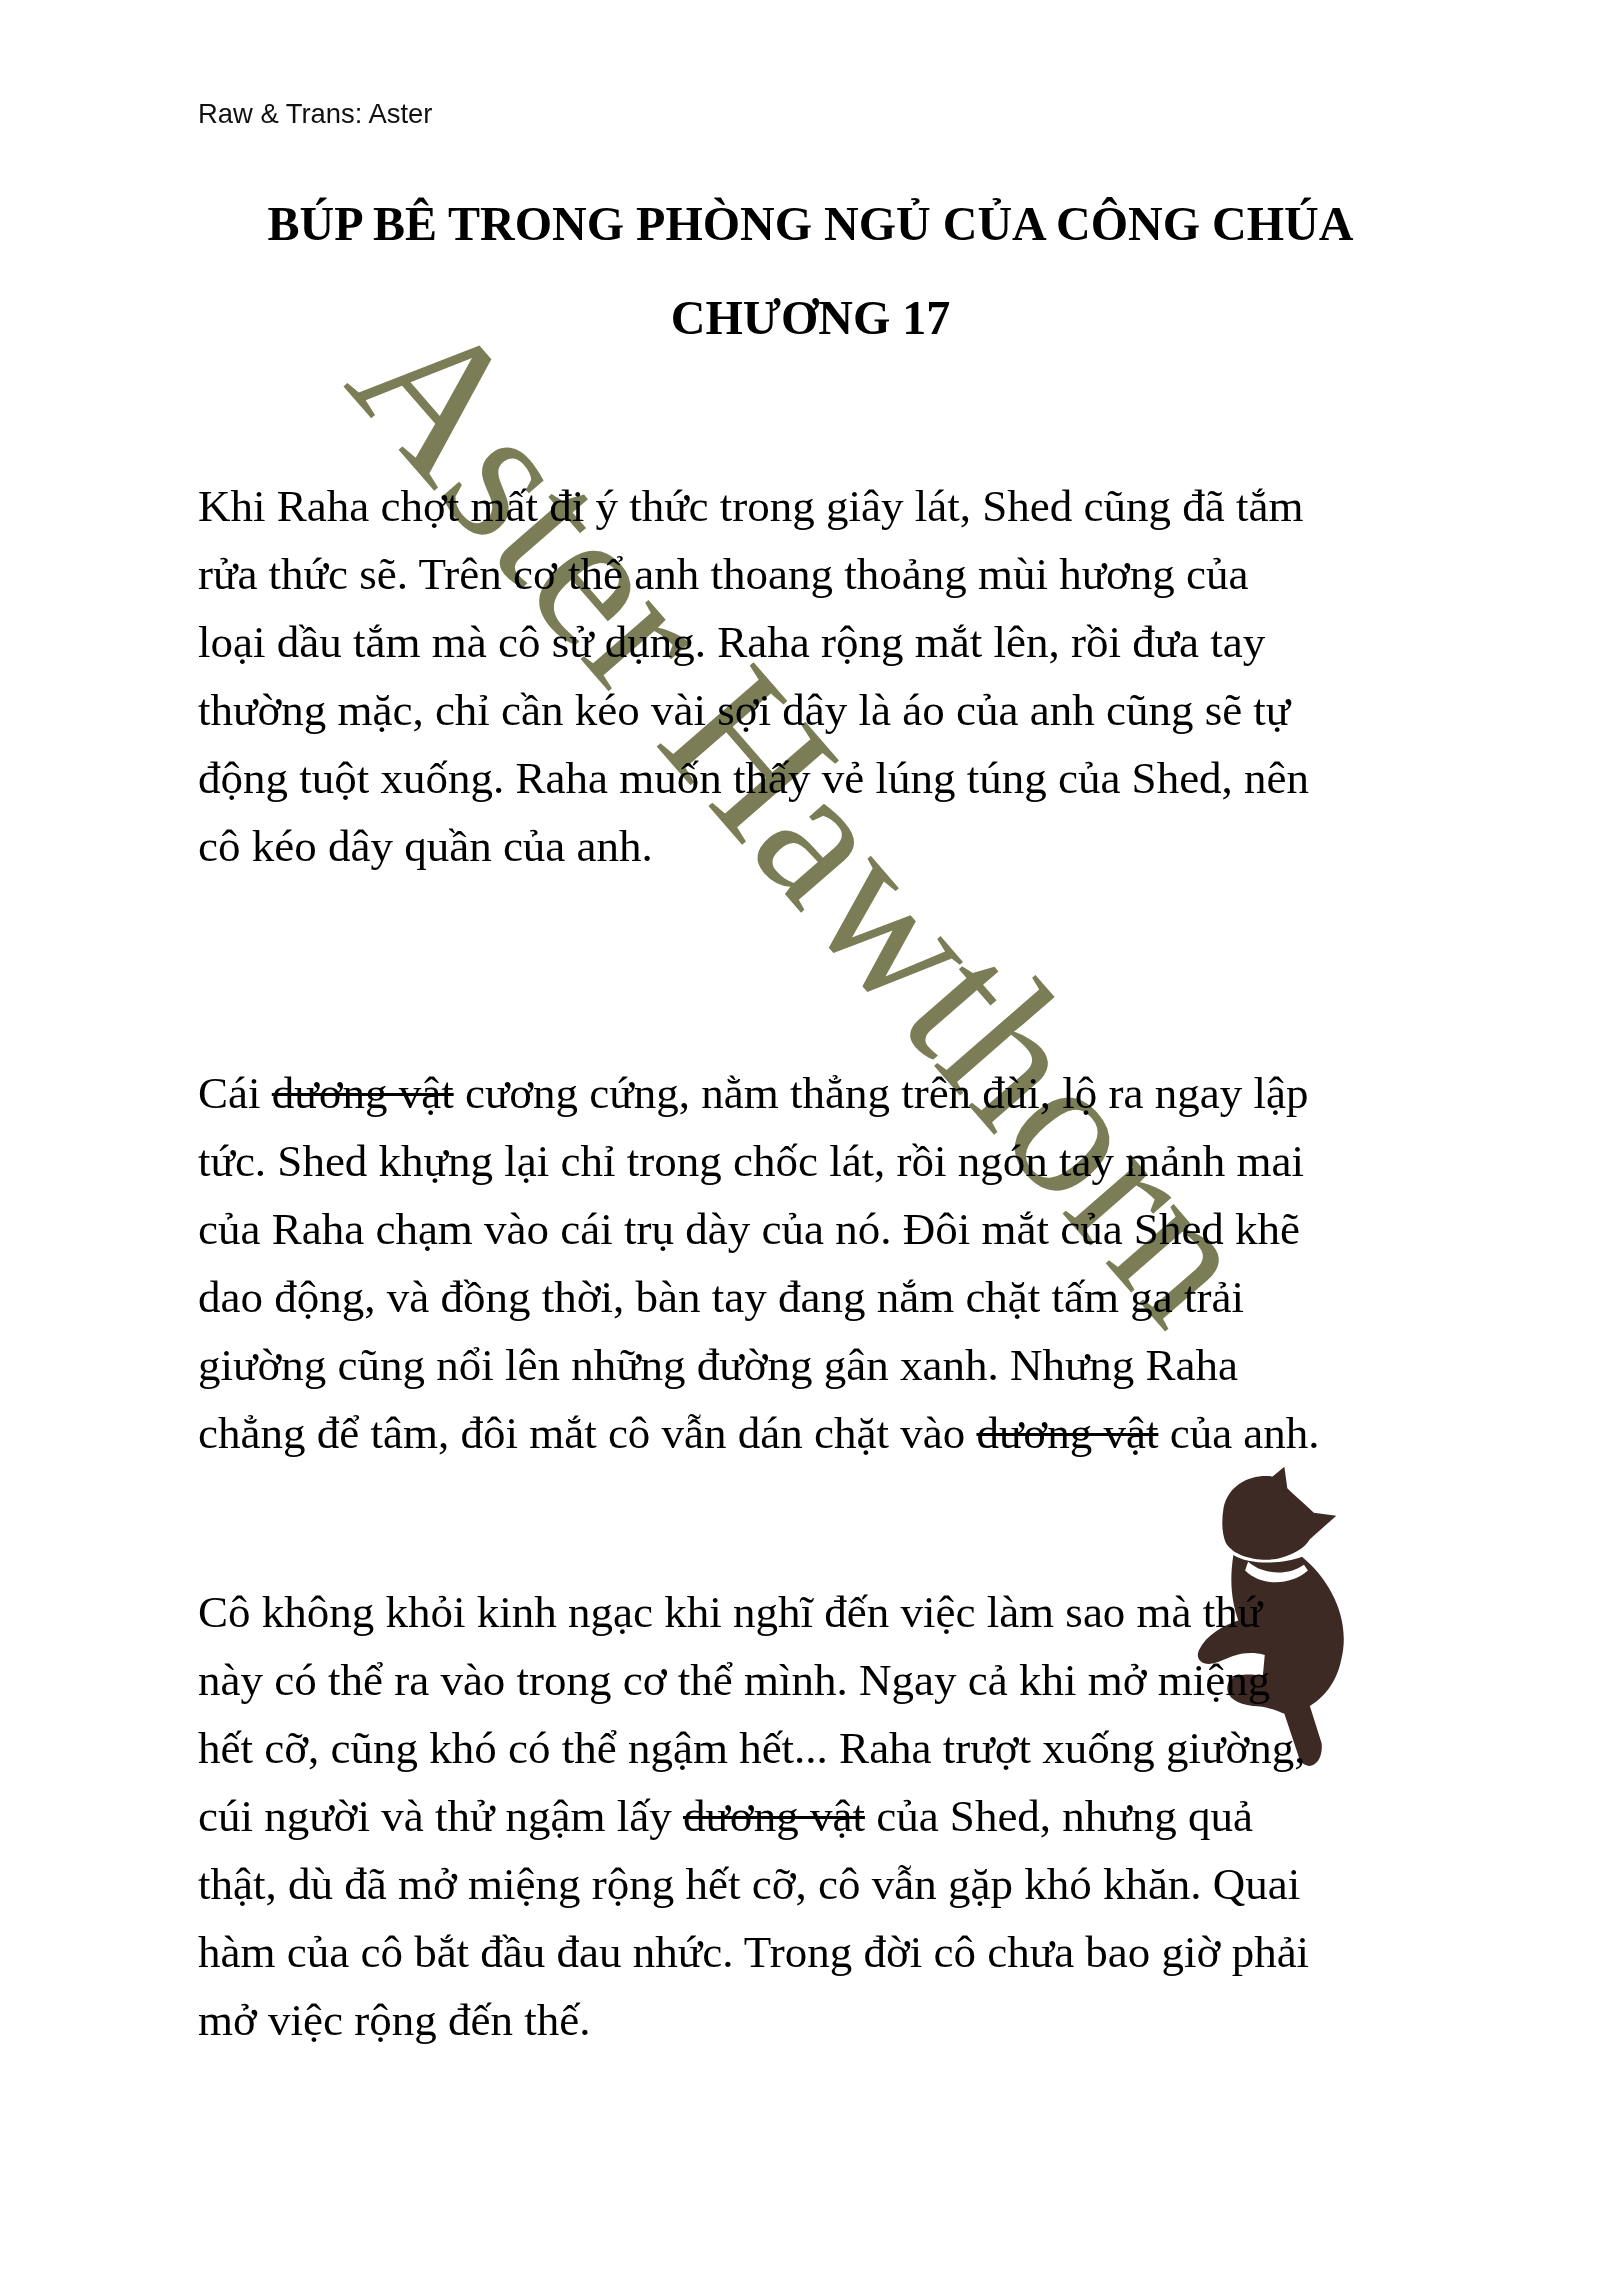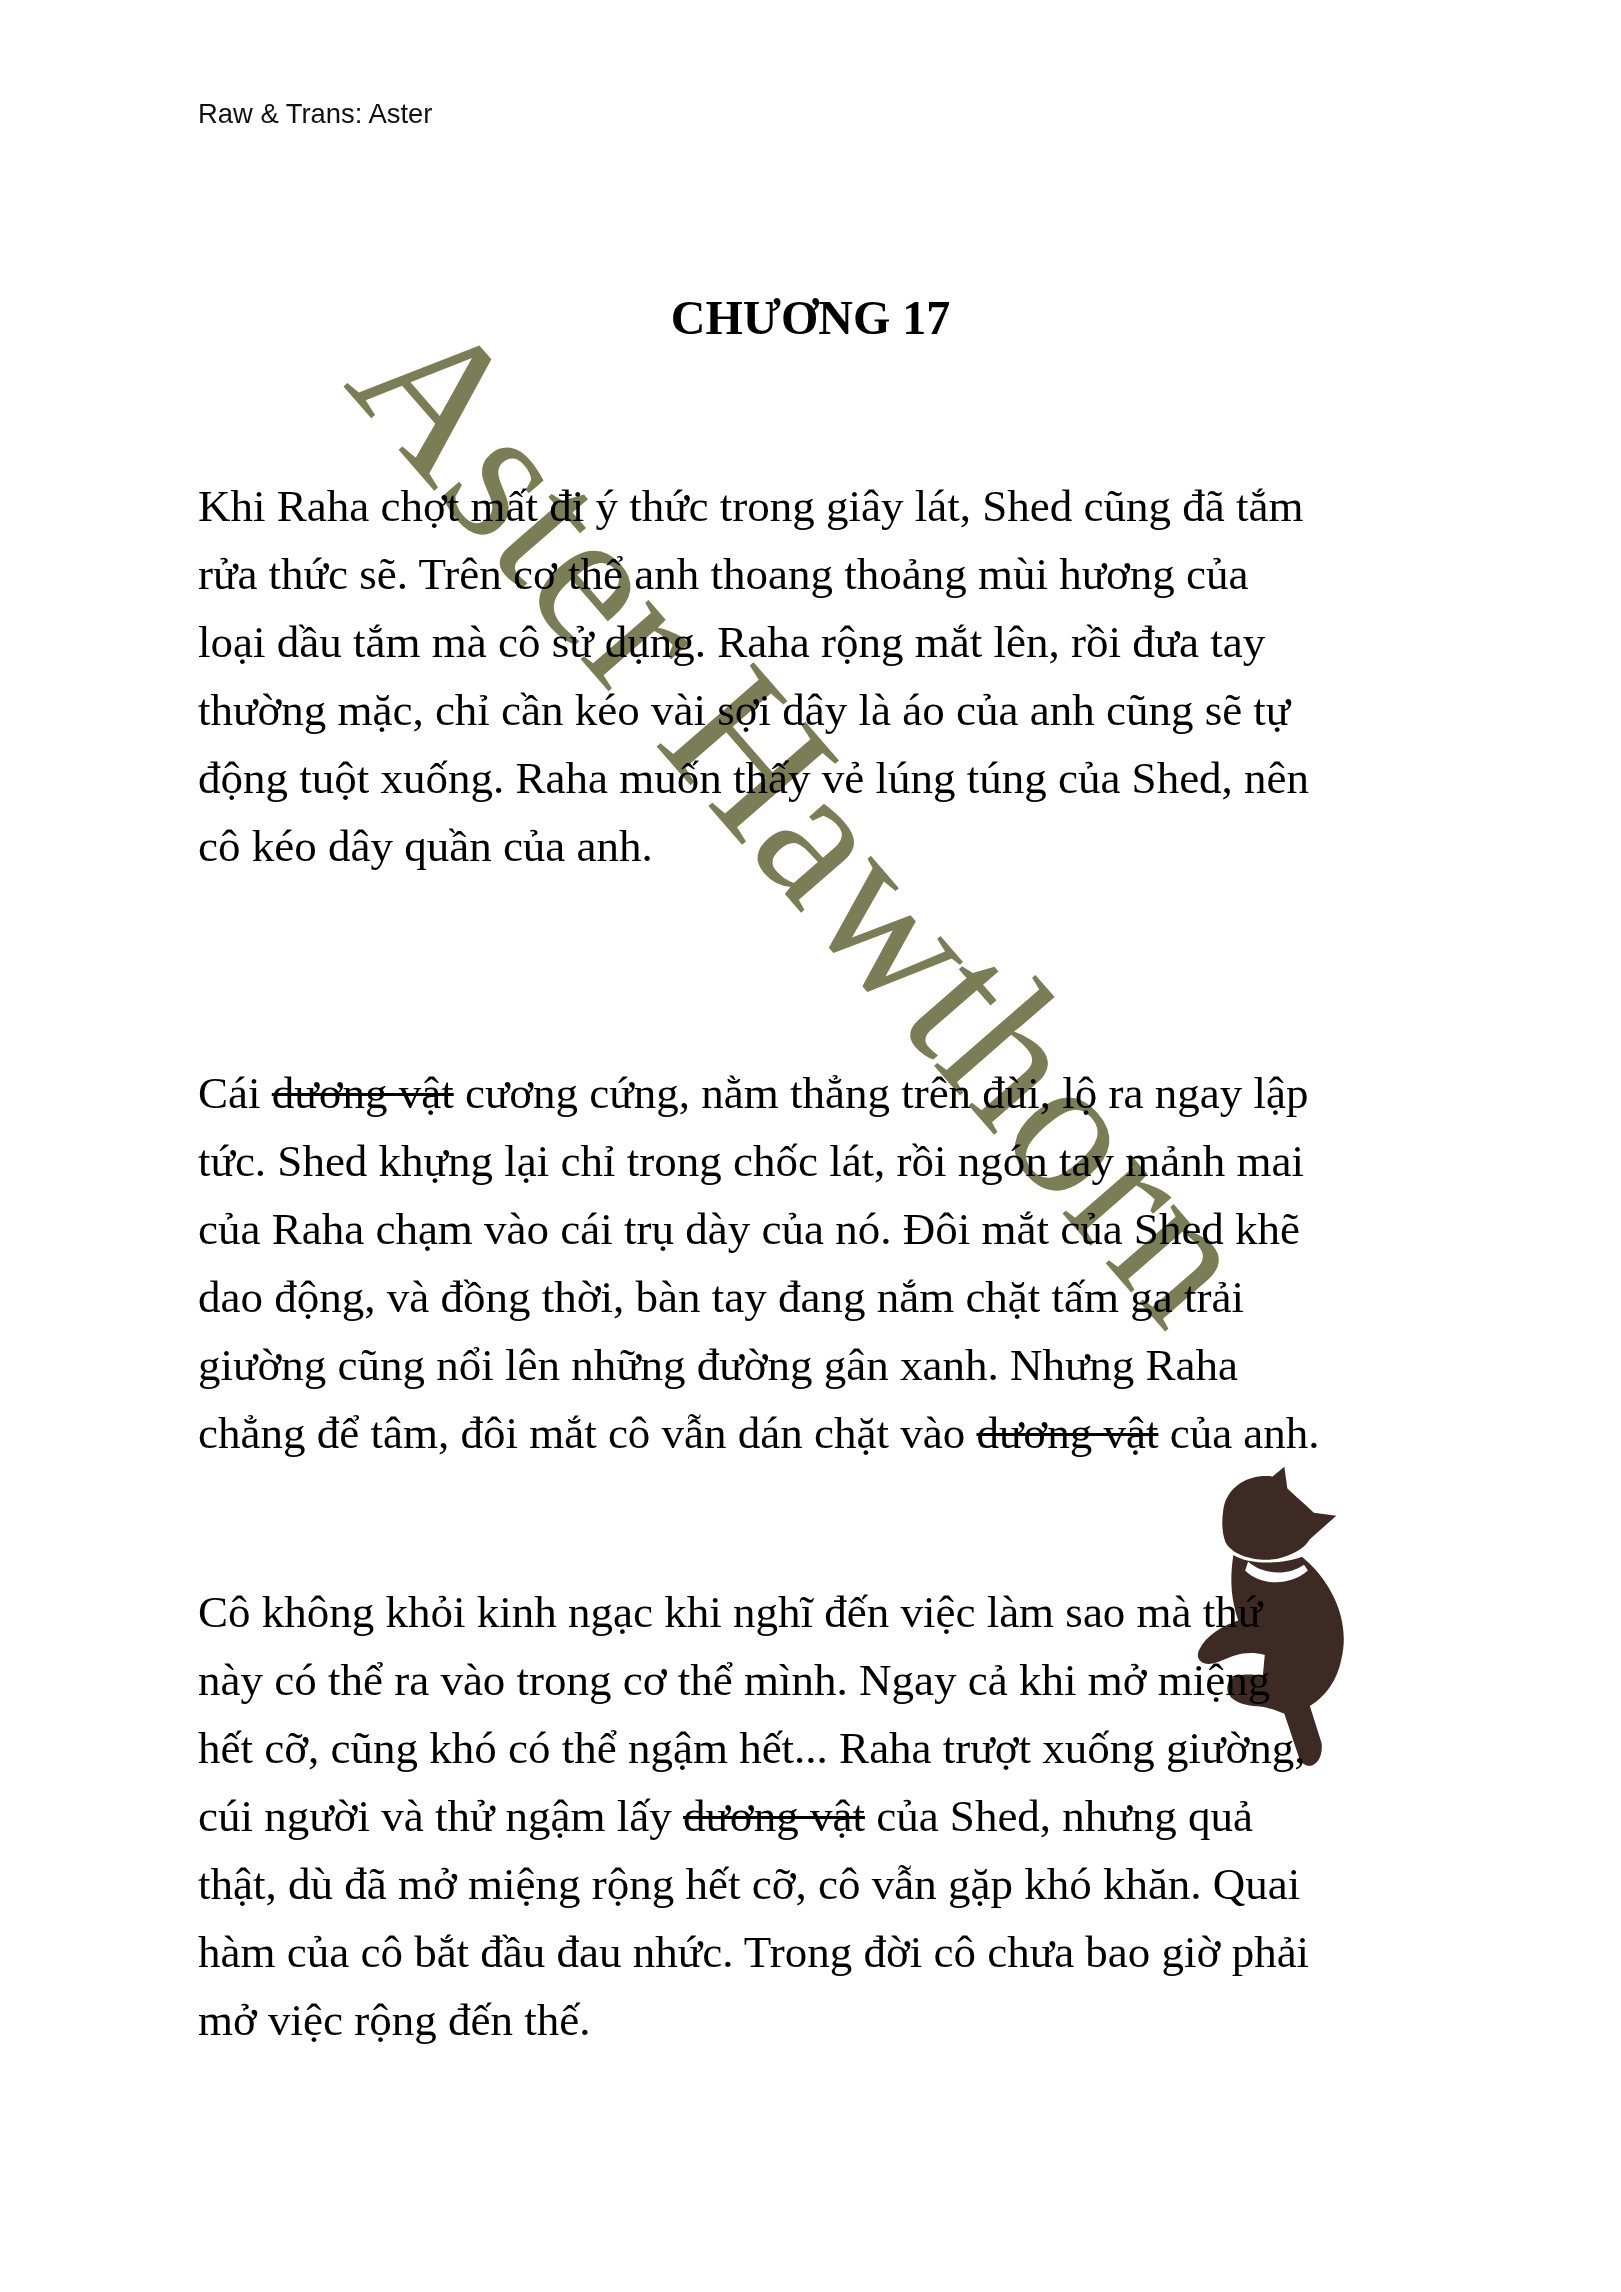--- a/index.html
+++ b/index.html
@@ -34,20 +34,21 @@
   }
   .cat { position:absolute; left:1194px; top:1449px; width:167px; height:353px; mix-blend-mode:multiply; }
 </style>
 </head>
 <body>
 
 <div class="page">
 
   <div class="header">Raw &amp; Trans: Aster</div>
 
+  <div class="title l1">BÚP BÊ TRONG PHÒNG NGỦ CỦA CÔNG CHÚA</div>
   <div class="title l2">CHƯƠNG 17</div>
 
   <div class="para p1">
     <span class="line">Khi Raha chợt mất đi ý thức trong giây lát, Shed cũng đã tắm</span>
     <span class="line">rửa thức sẽ. Trên cơ thể anh thoang thoảng mùi hương của</span>
     <span class="line">loại dầu tắm mà cô sử dụng. Raha rộng mắt lên, rồi đưa tay</span>
     <span class="line">thường mặc, chỉ cần kéo vài sợi dây là áo của anh cũng sẽ tự</span>
     <span class="line">động tuột xuống. Raha muốn thấy vẻ lúng túng của Shed, nên</span>
     <span class="line">cô kéo dây quần của anh.</span>
   </div>

